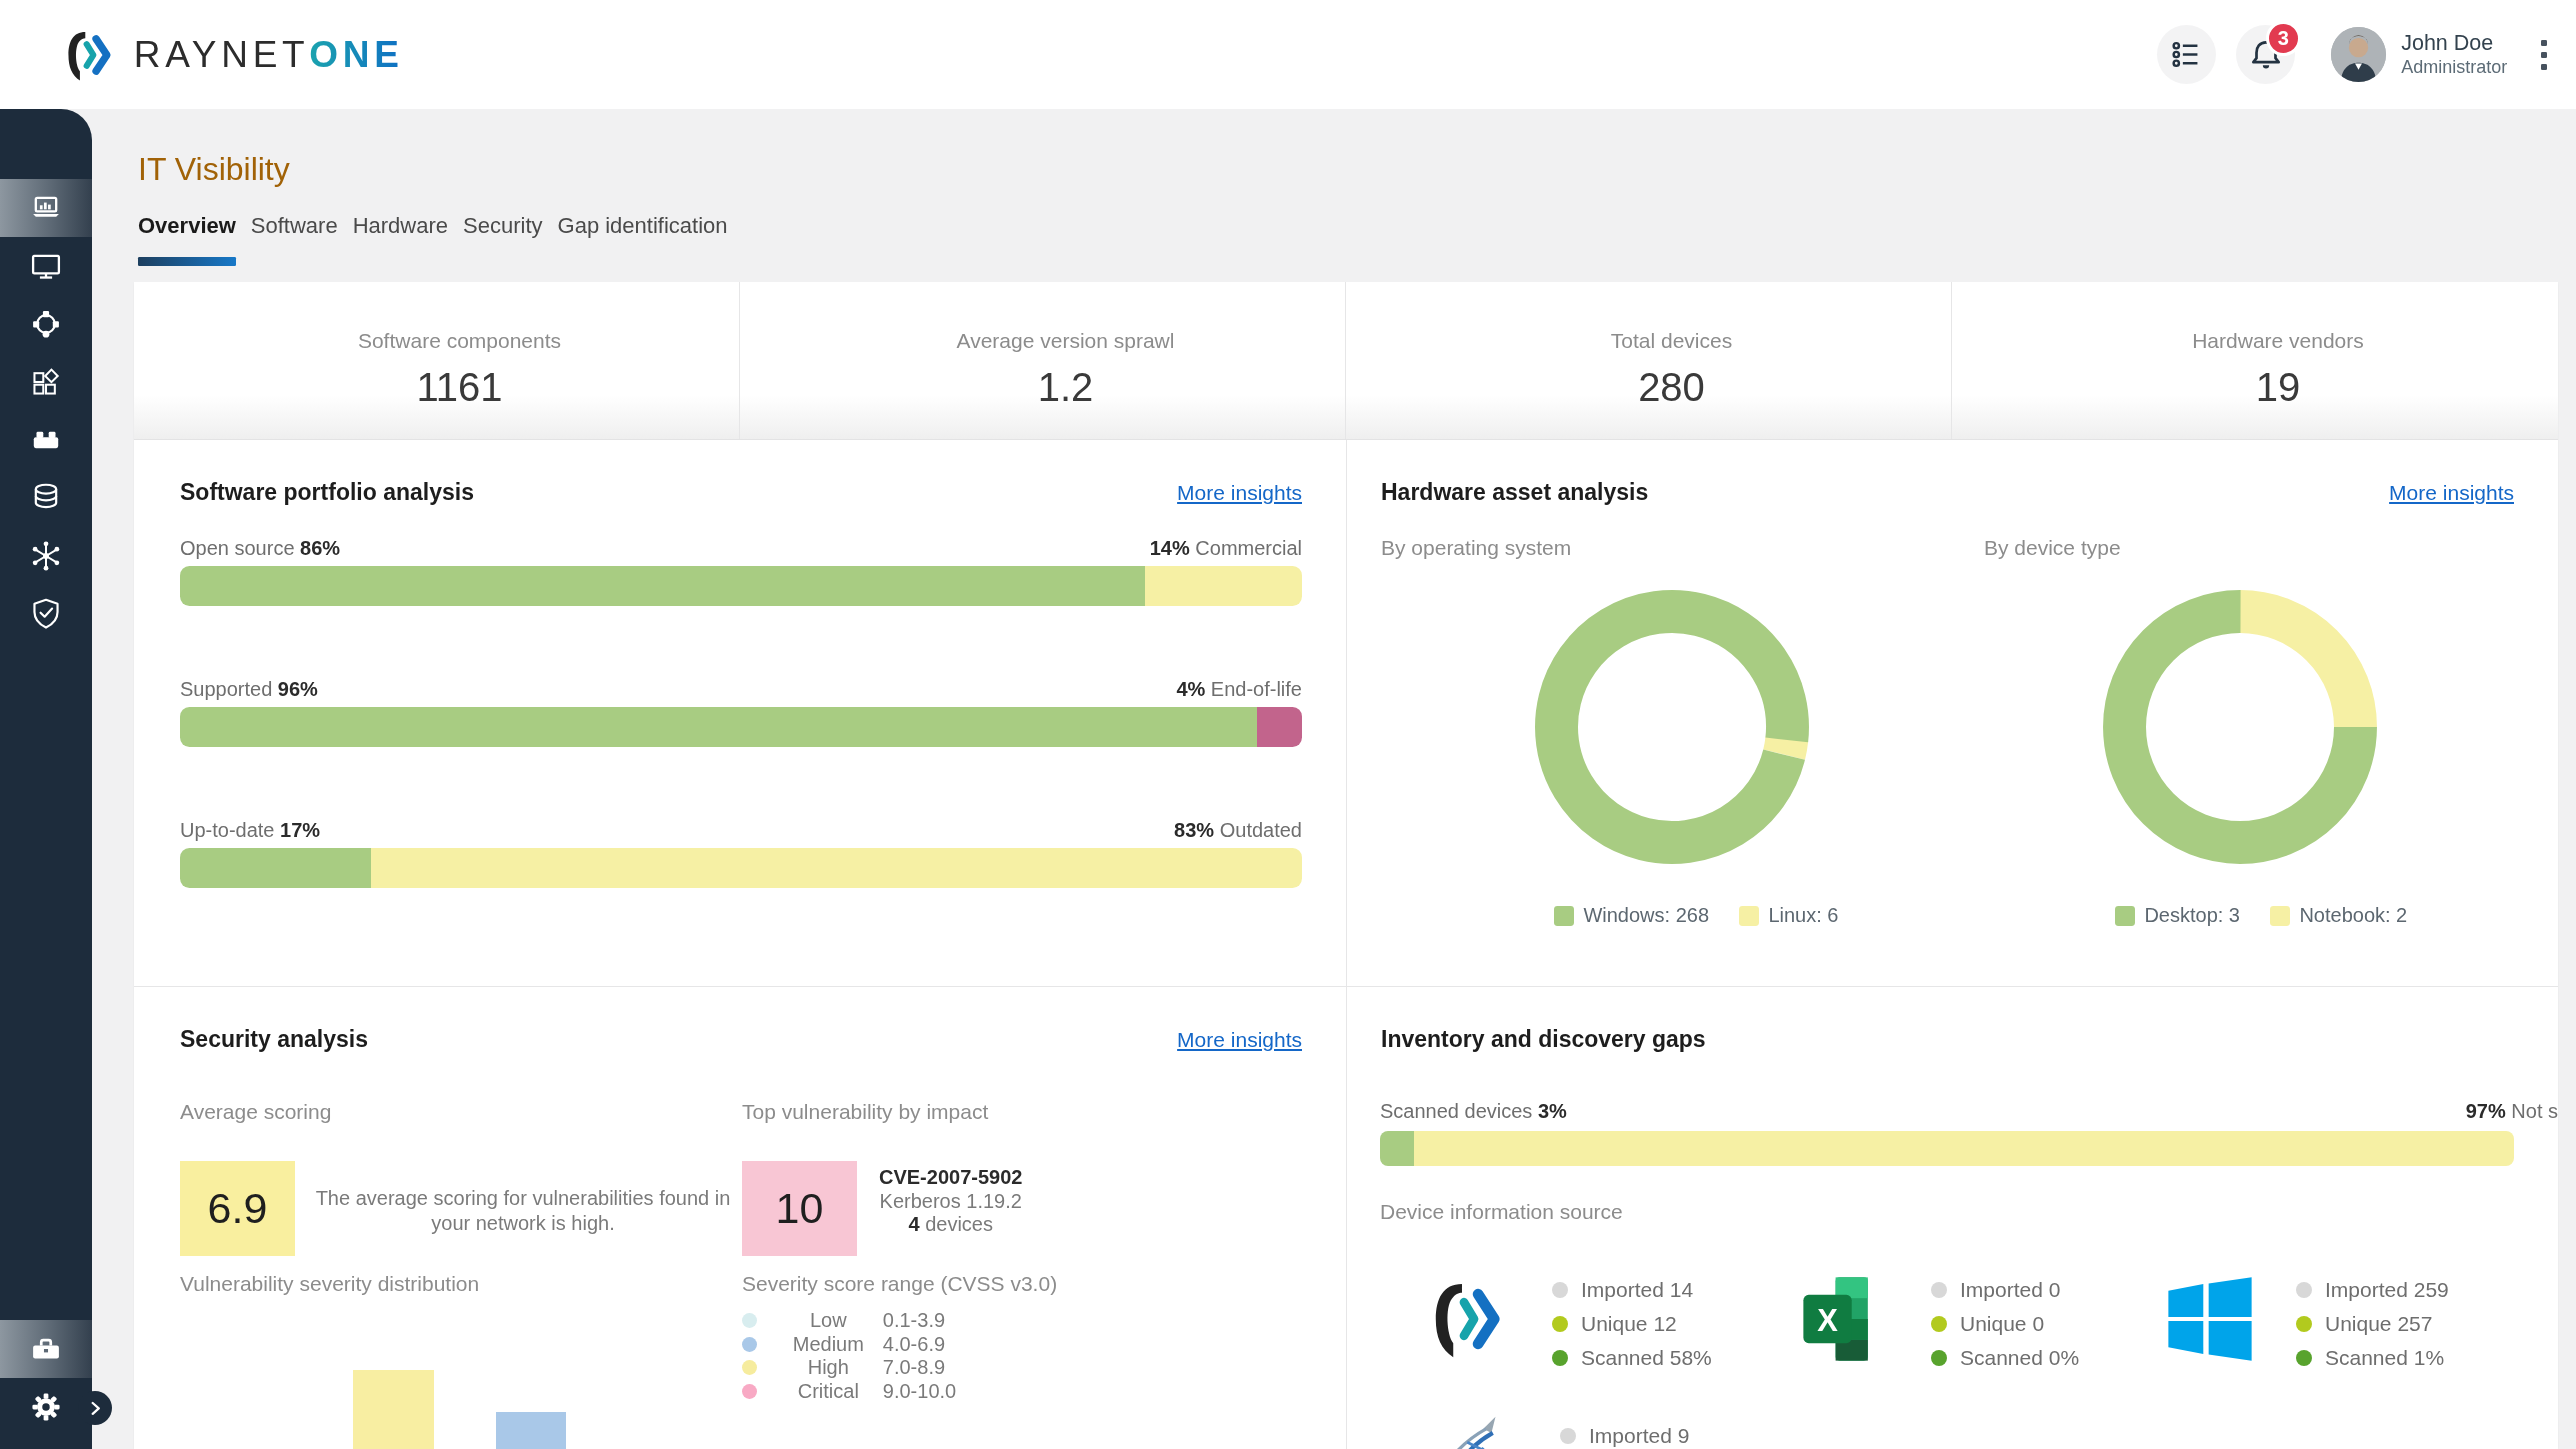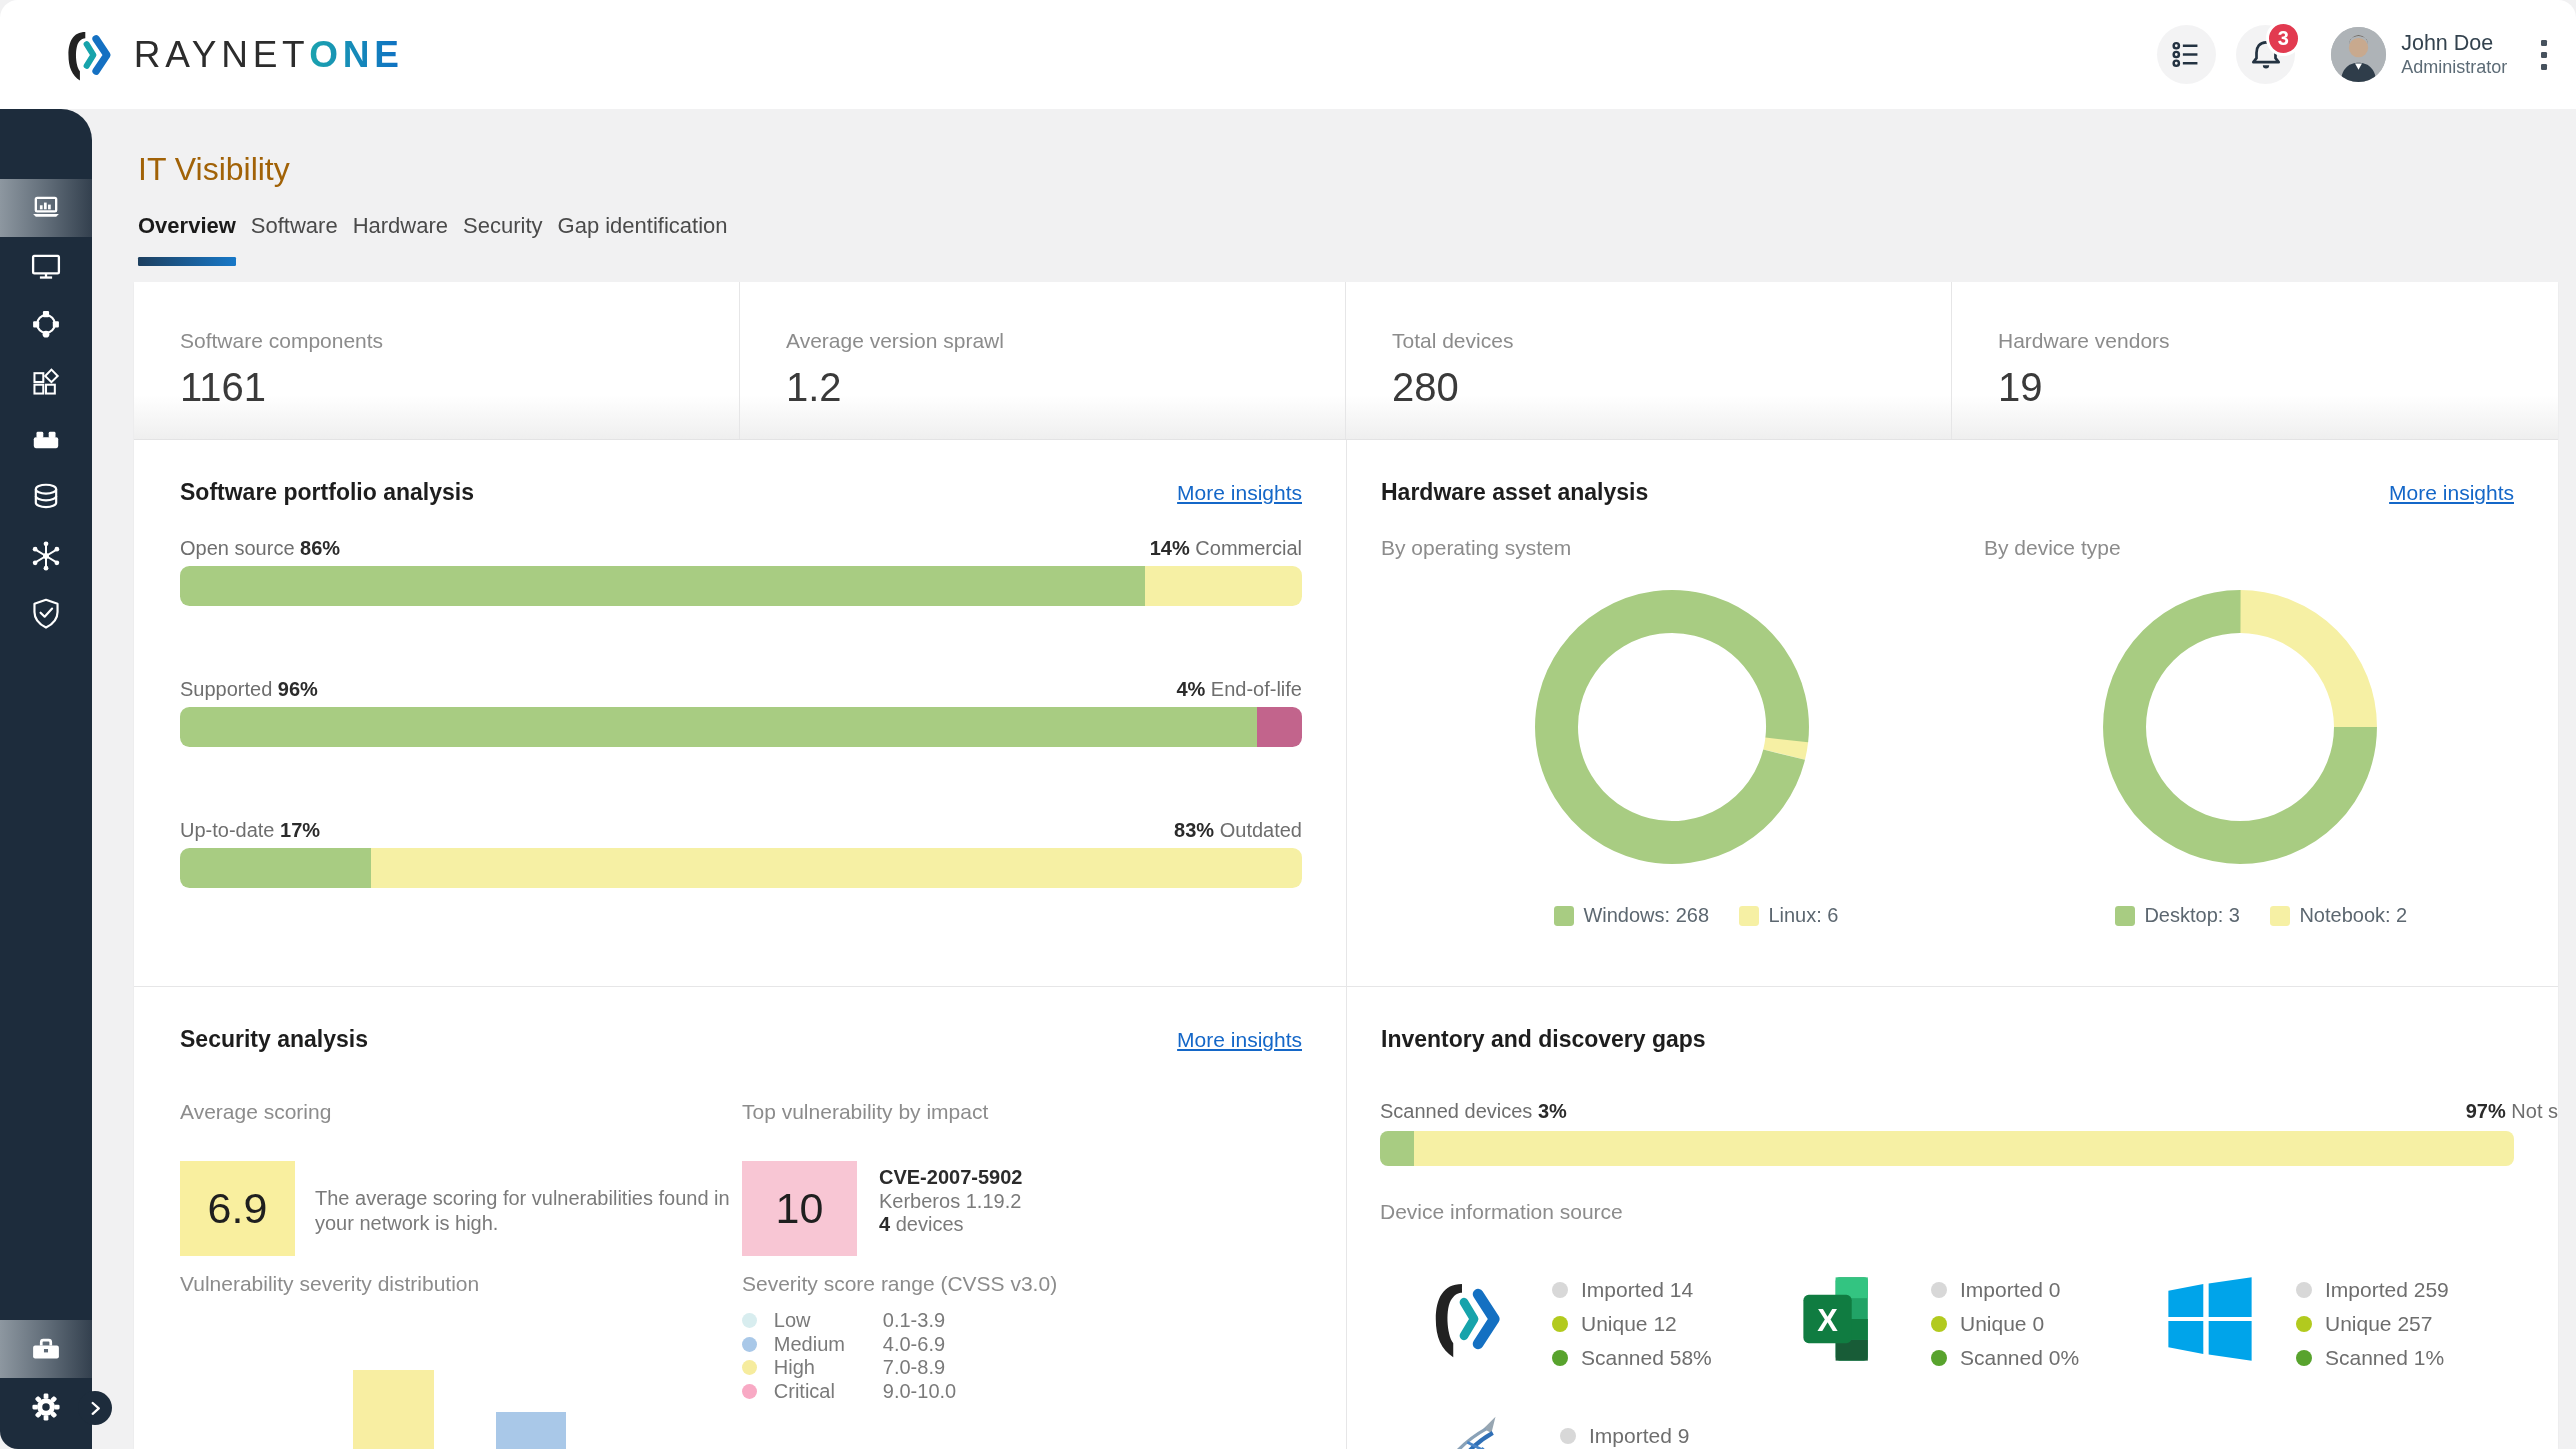--- a/index.html
+++ b/index.html
@@ -1,17 +1,17 @@
 <!DOCTYPE html>
 <html style="font-size:10.7px"><head>
 <meta charset="utf-8">
 <style>
   * { margin:0; padding:0; box-sizing:border-box; }
   html,body { width:2576px; height:1449px; background:#f1f1f2; font-family:"Liberation Sans", sans-serif; }
-  .page { position:relative; width:2576px; height:1449px; overflow:hidden; background:#f1f1f2;border-radius:18px; }
+  .page { position:relative; width:2576px; height:1449px; overflow:hidden; background:#f1f1f2; }
 
   
   .topbar { position:absolute; left:0; top:0; width:2576px; height:109px; background:#ffffff; z-index:5;
             display:flex; align-items:center; justify-content:space-between; padding:0 20px 0 57px; }
   .logo { display:flex; align-items:center; gap:14.8px; cursor:pointer; }
   .wordmark { font-size:37px; letter-spacing:4.7px; color:#2c2c2c; font-weight:400; }
   .wordmark .one { font-weight:800; background:linear-gradient(90deg,#1ba3ae,#0f6fc4);
                    -webkit-background-clip:text; background-clip:text; color:transparent; }
   .hright { display:flex; align-items:center; gap:20px; }
   .hbtn { position:relative; width:59px; height:59px; border-radius:50%; background:#f3f3f4; border:none;
@@ -40,21 +40,21 @@
   
   .ptitle { position:absolute; left:138px; top:151px; font-size:32px; font-weight:400; color:#a16207; }
   .tabs { position:absolute; left:138px; top:213px; display:flex; gap:15px; }
   .tab { position:relative; font-size:22px; color:#4a4a4a; padding-bottom:27px; cursor:pointer; white-space:nowrap; }
   .tab.active { color:#1a1a1a; font-weight:700; }
   .tab.active::after { content:""; position:absolute; left:0; bottom:0; width:100%; height:8.7px; border-radius:1.3px;
                        background:linear-gradient(90deg,#1d3f5f,#1778c8); }
 
   
   .card { position:absolute; left:134px; top:282px; width:2424px; height:1167px; background:#737373;
-          box-shadow:0 0.7px 2px rgba(0,0,0,.05); overflow:hidden; }
+          box-shadow:0 0.7px 2px rgba(0,0,0,.05); overflow:hidden;text-align:center; }
   .kpis { position:absolute; left:0; top:0; width:2424px; height:158px; display:flex;
           background:linear-gradient(180deg,#ffffff 72%,#efefef 100%); border-bottom:0.7px solid #e3e3e4; }
   .kpi { width:606px; padding:47px 0 0 46px; border-right:0.7px solid #e6e6e7; }
   .kpi:last-child { border-right:none; }
   .kpi-label { font-size:21px; color:#8c8c8c; }
   .kpi-value { font-size:40px; color:#3a3a3a; margin-top:12px; }
 
   .sec { position:absolute; background:#fff; }
   .sec-sw  { left:0;      top:158px;  width:1212px; height:546px; }
   .sec-hw  { left:1212px; top:158px;  width:1212px; height:546px; border-left:0.7px solid #e6e6e7; }

